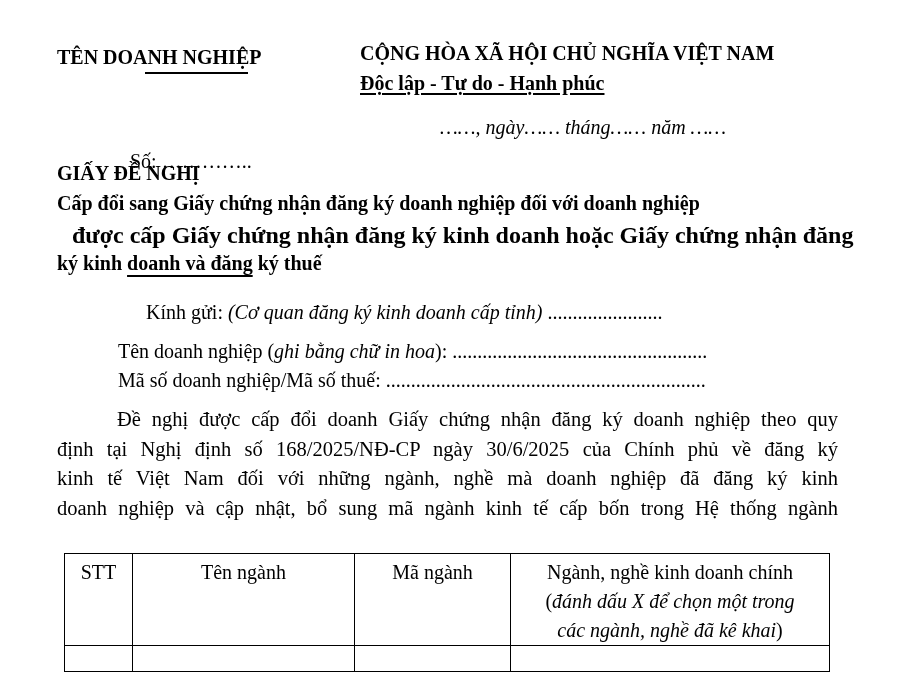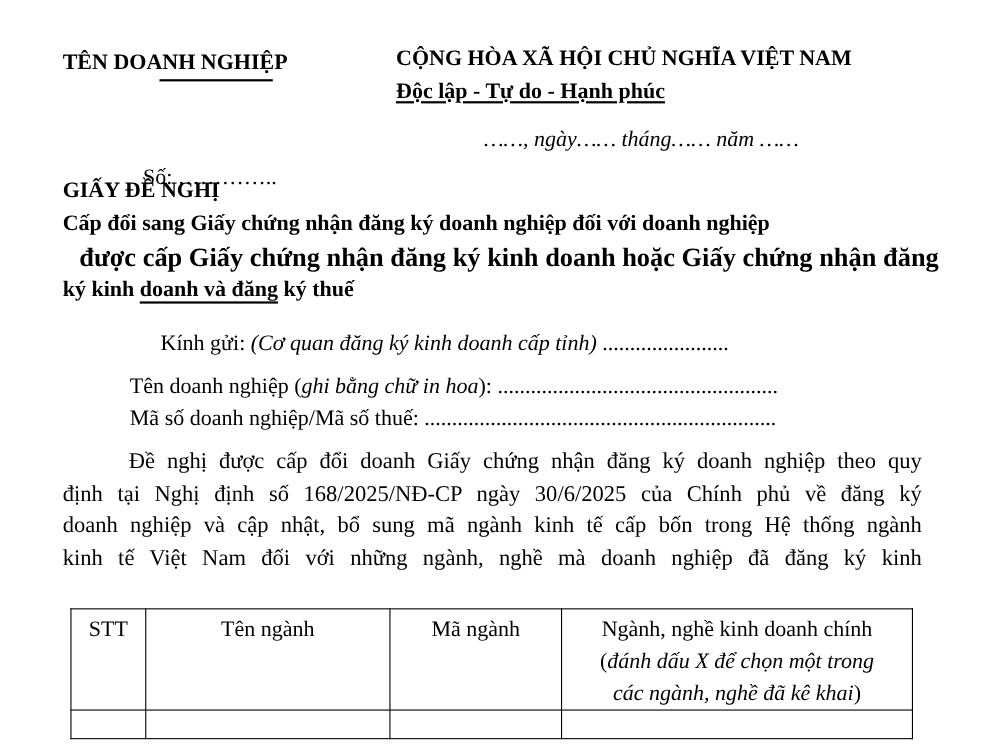--- a/index.html
+++ b/index.html
@@ -49,22 +49,22 @@
 </div>
 
 <div class="abs body20" style="left:118px; top:340px;">
   <span>Tên doanh nghiệp (</span><span class="ital">ghi bằng chữ in hoa</span><span>): ...................................................</span>
 </div>
 <div class="abs body20" style="left:118px; top:369px;">Mã số doanh nghiệp/Mã số thuế: ................................................................</div>
 
 <div class="para" style="top:405px;">
   <span class="line" style="padding-left:60px;">Đề nghị được cấp đổi doanh Giấy chứng nhận đăng ký doanh nghiệp theo quy</span>
   <span class="line">định tại Nghị định số 168/2025/NĐ-CP ngày 30/6/2025 của Chính phủ về đăng ký</span>
+  <span class="line">kinh tế Việt Nam đối với những ngành, nghề mà doanh nghiệp đã đăng ký kinh</span>
   <span class="line">doanh nghiệp và cập nhật, bổ sung mã ngành kinh tế cấp bốn trong Hệ thống ngành</span>
-  <span class="line">kinh tế Việt Nam đối với những ngành, nghề mà doanh nghiệp đã đăng ký kinh</span>
 </div>
 
 <table class="grid">
   <tbody>
       <tr class="head">
     <td style="width:63px;">STT</td>
     <td style="width:217px;">Tên ngành</td>
     <td style="width:151px;">Mã ngành</td>
     <td>
       <div>Ngành, nghề kinh doanh chính</div>

